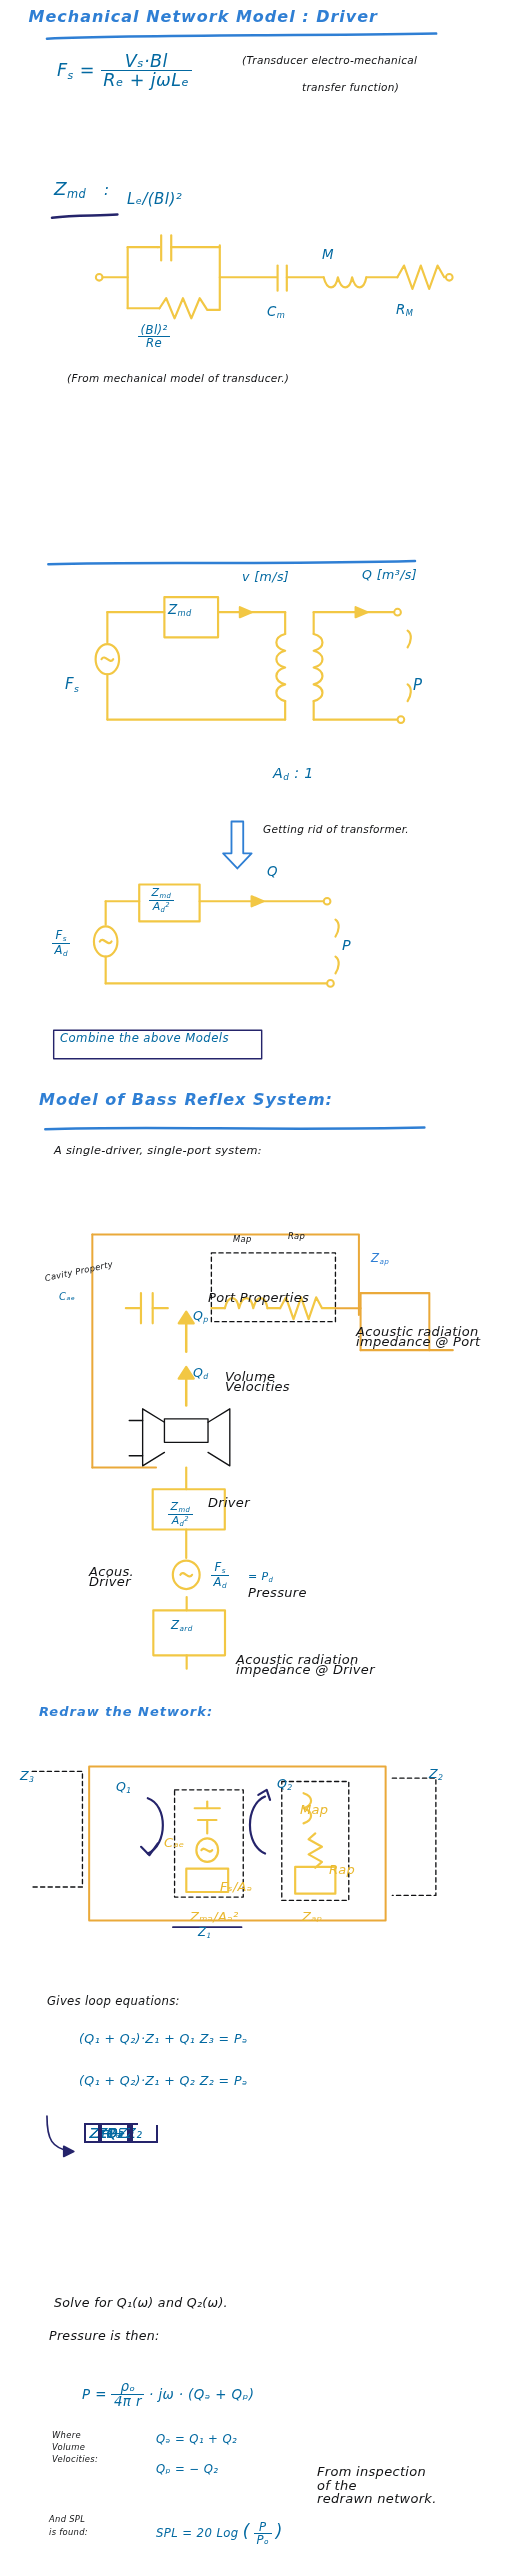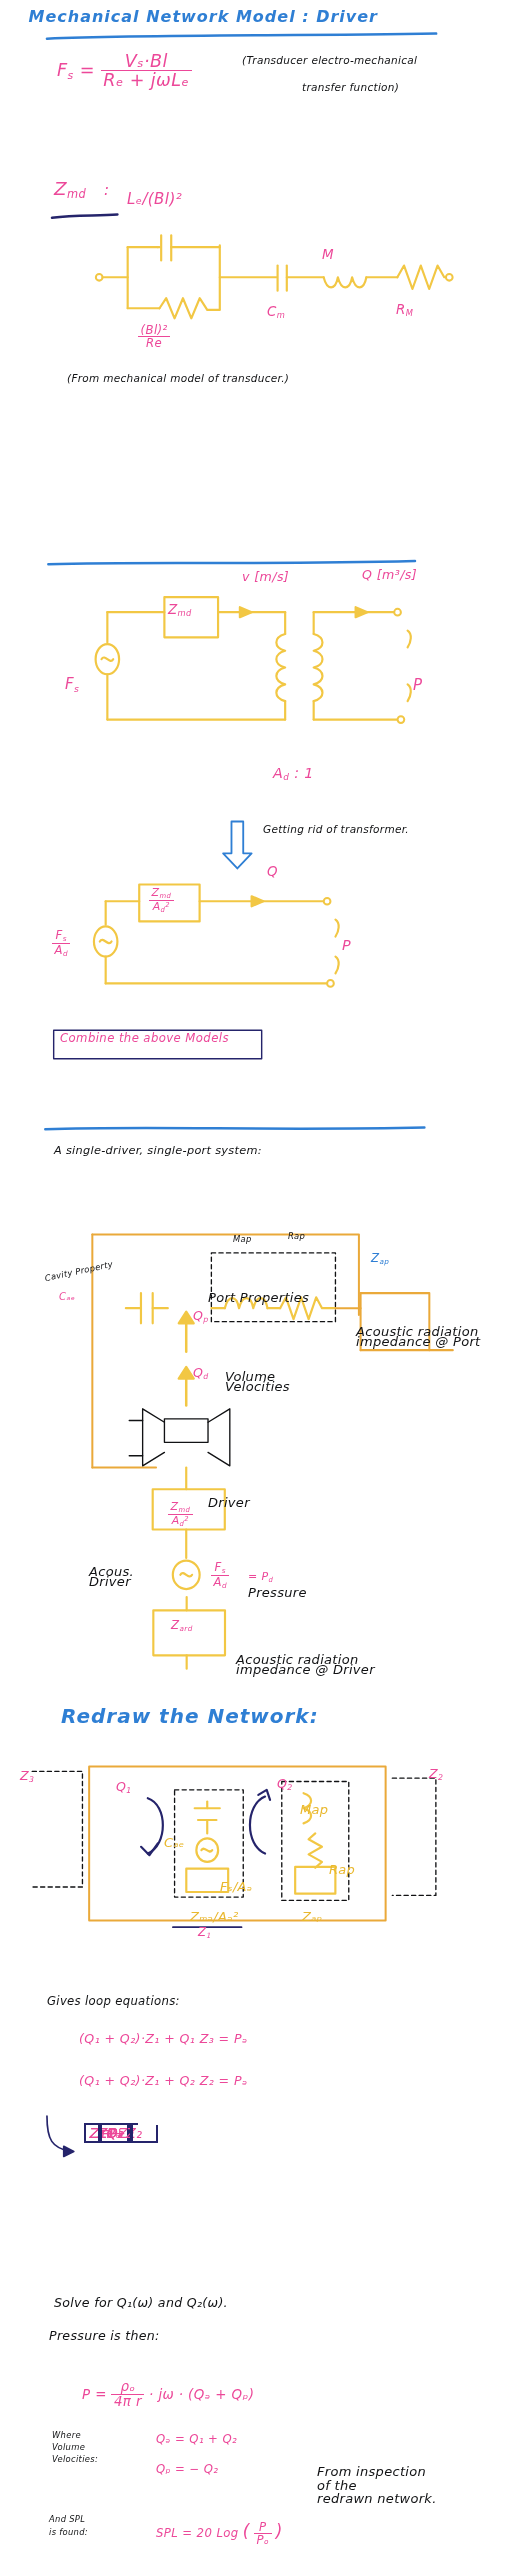--- a/index.html
+++ b/index.html
@@ -13,21 +13,21 @@
   
   .ink-blue{color:#2f7fd4;}
 
   
   .hw{position:absolute;white-space:nowrap;font-family:"DejaVu Sans", sans-serif;
       font-weight:500;letter-spacing:0.4px;}
   .sec{font-size:16px;letter-spacing:1px;font-style:italic;font-weight:600;}
   .note{font-size:10.5px;font-style:italic;color:#111214;letter-spacing:0.3px;}
   .note.sm{font-size:8.4px;}
   .note.xs{font-size:13px;margin-top:34px;}
-  .eq{font-size:14.3px;font-style:italic;color:#ec4899;}
+  .eq{font-size:14.3px;font-style:italic;color:#0369a1;}
   .eq.sm{font-size:11px;}
   .lbl-y{color:#e9b82e;font-style:italic;}
 
   
   .frac{display:inline-block;vertical-align:middle;text-align:center;line-height:1.05;}
   .frac .n{display:block;padding:0 2.5px;}
   .frac .d{display:block;padding:0 2.5px;border-top:1.7px solid currentColor;}
   sub{font-size:.62em;vertical-align:-.28em;}
   sup{font-size:.62em;vertical-align:.5em;}
 
@@ -198,20 +198,21 @@
       <span class="d"><span>A</span><sub>d</sub></span>
     </span>
   </div>
   <div class="hw eq" style="left:342px;top:937px;font-size:14.3px;">P</div>
 
   <svg class="layer" width="520" height="39" style="top:1025px" viewBox="0 0 620 46">
     <path class="boxline" d="M64 6 H312 V40 H64 Z"></path>
   </svg>
   <div class="hw eq" style="left:60px;top:1031px;font-size:11.7px;">Combine the above Models</div>
 
+  <div class="hw sec ink-blue" style="left:39px;top:1090px;">Model of Bass Reflex System:</div>
   <svg class="layer" width="520" height="22" style="top:1109px" viewBox="0 0 620 26">
     <path class="blue-arrow" style="stroke-width:3" d="M54 24 C 180 20, 330 26, 506 22"></path>
   </svg>
   <div class="hw note" style="left:54px;top:1144px;font-size:11.3px;">A single-driver, single-port system:</div>
 
   <svg class="layer" width="520" height="394" style="top:1216px" viewBox="0 0 620 470">
 
     <path class="wire-orange" d="M110 22 H428 V118"></path>
     <path class="wire-orange" d="M110 22 V300"></path>
     <path class="wire-orange" d="M110 300 H186"></path>
@@ -288,21 +289,21 @@
 
   <svg class="layer" width="520" height="75" style="top:1597px" viewBox="0 0 620 90">
     <path class="wire" d="M222 0 V16"></path>
     <path class="wire" d="M182 16 H268 V70 H182 Z"></path>
     <path class="wire" d="M222 70 V86"></path>
   </svg>
   <div class="hw eq sm" style="left:171px;top:1618px;font-size:11.7px;"><span>Z</span><sub>ard</sub></div>
   <div class="hw note xs" style="left:236px;top:1618px;">Acoustic radiation</div>
   <div class="hw note xs" style="left:236px;top:1628px;">impedance @ Driver</div>
 
-  <div class="hw sec ink-blue" style="left:39px;top:1704px;font-size:20px;margin-left:22px;">Redraw the Network:</div>
+  <div class="hw sec ink-blue" style="left:39px;top:1704px;font-size:13px;">Redraw the Network:</div>
 
   <svg class="layer" width="520" height="201" style="top:1753px" viewBox="0 0 620 240">
 
     <path class="blk d" d="M38 22 H98 V160 H38"></path>
 
     <path class="wire-orange" d="M106 16 H460 V200 H106 Z"></path>
 
     <path class="navyline" d="M176 54 c24 8, 24 56, 0 66" style="stroke-width:2.6"></path>
     <path class="navyline" d="M168 112 l10 10 l10 -14" style="stroke-width:2.6"></path>
 

